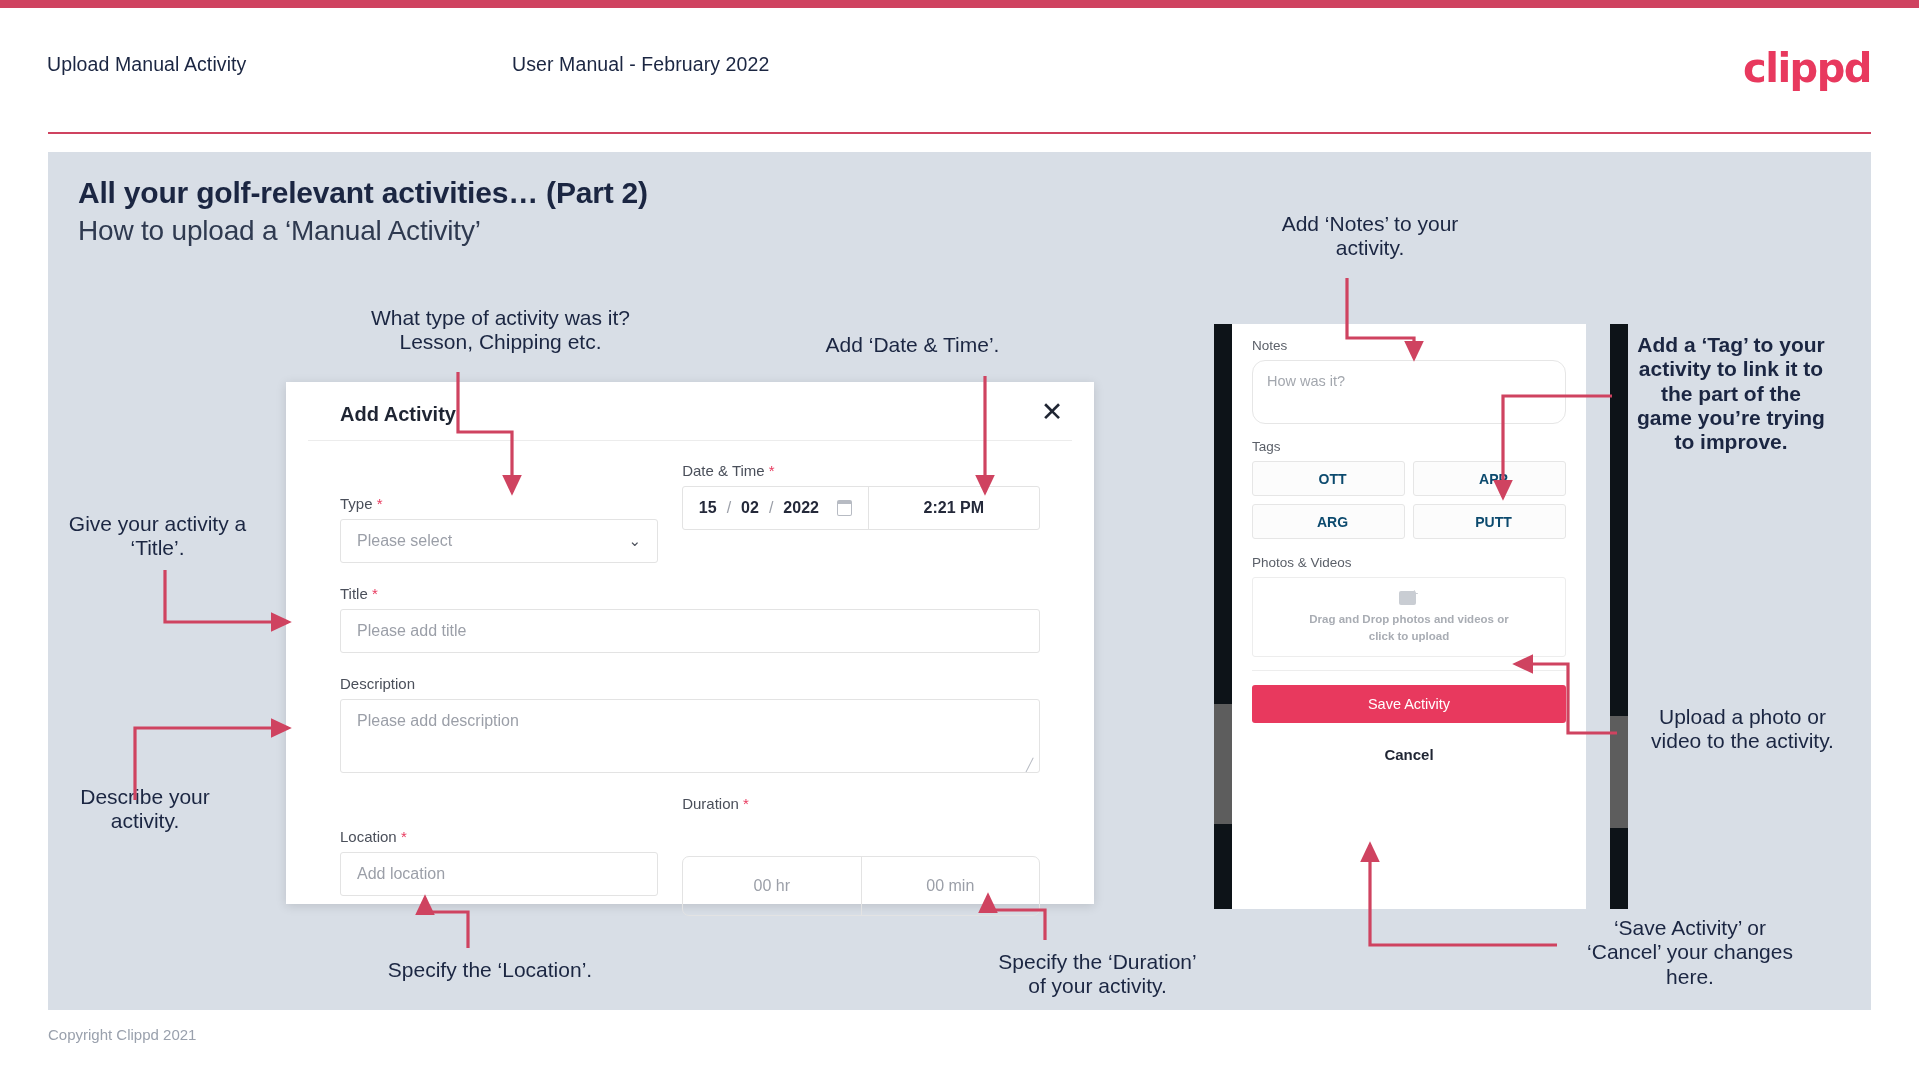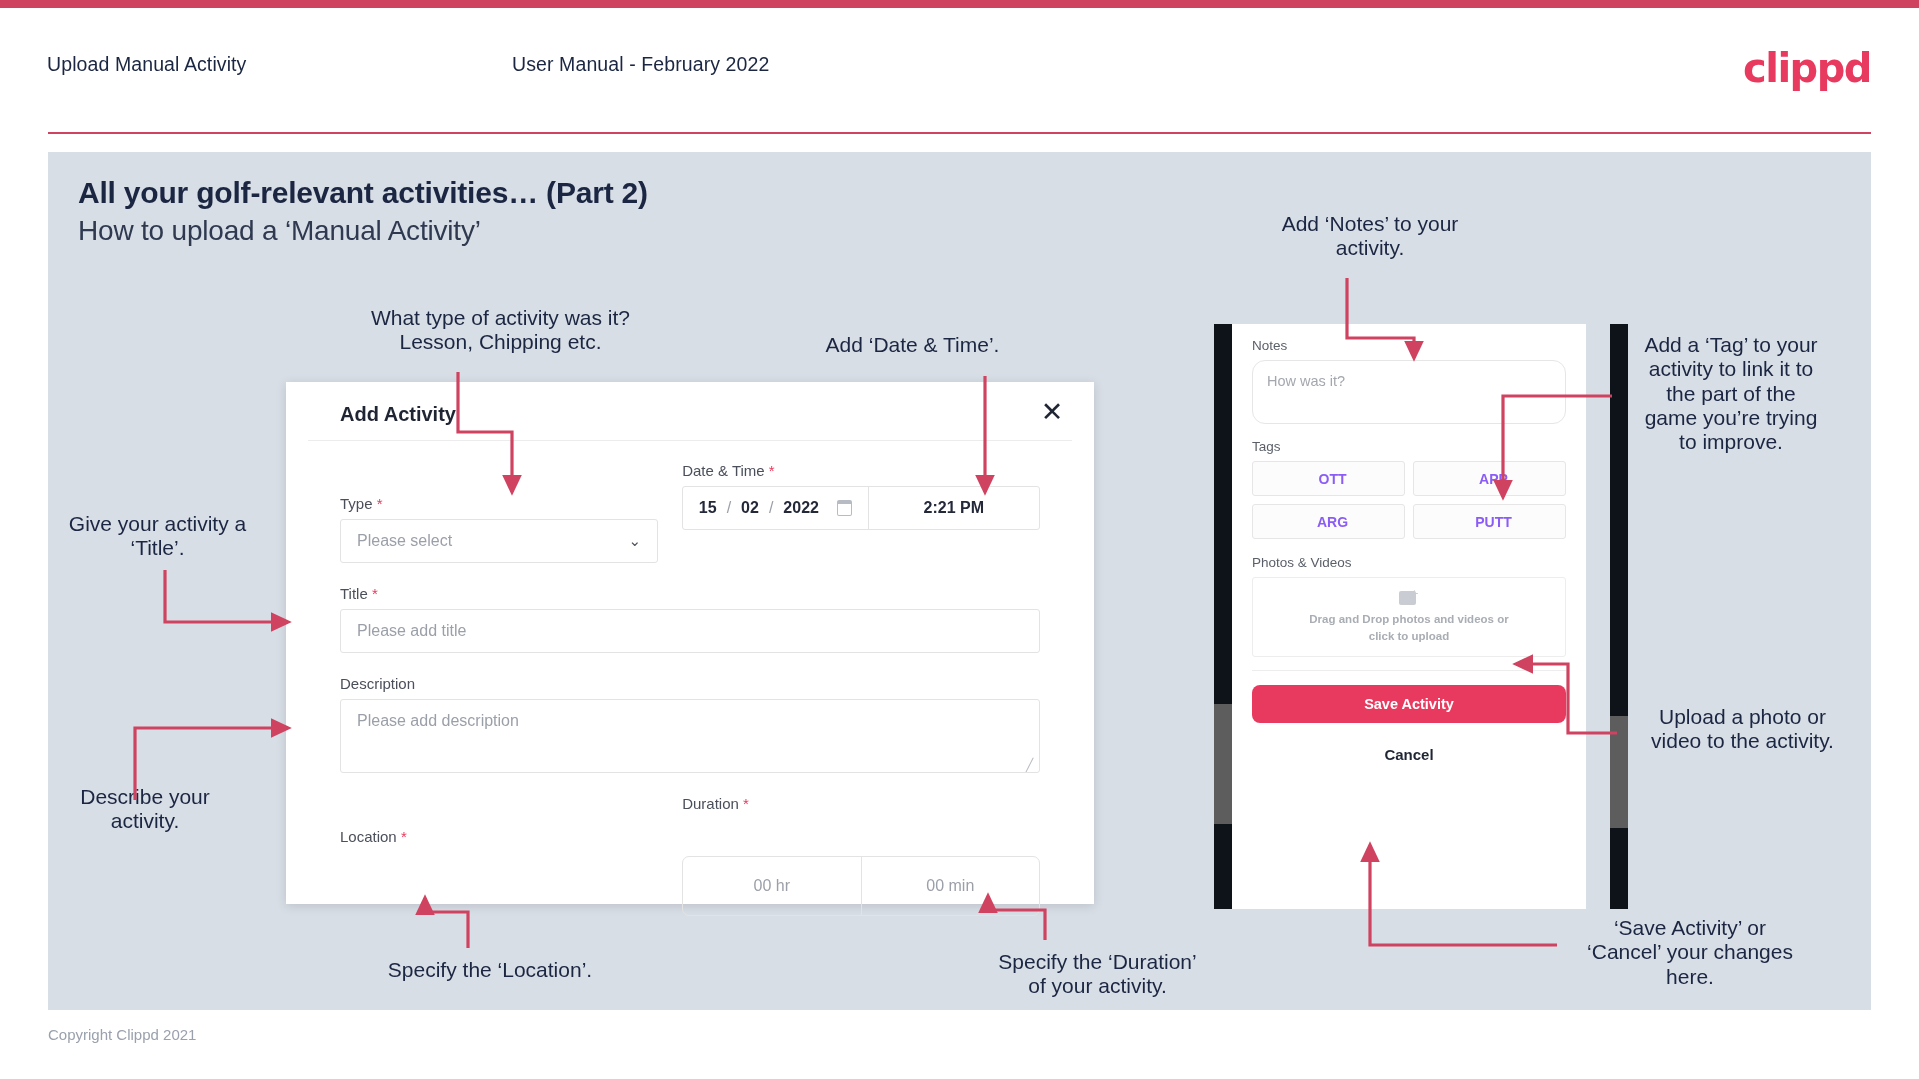--- a/index.html
+++ b/index.html
@@ -327,21 +327,21 @@
   }
   .tag-btn {
     border: 1px solid #e6e6e6;
     border-radius: 3px;
     height: 33px;
     display: flex;
     align-items: center;
     justify-content: center;
     font-size: 14px;
     font-weight: bold;
-    color: #8b5cf6;
+    color: #0c4a6e;
     background: #fcfcfc;
     padding-left: 8px;
   }
   .p-upload {
     border: 1px solid #ededed;
     border-radius: 3px;
     height: 78px;
     display: flex;
     flex-direction: column;
     align-items: center;
@@ -376,27 +376,27 @@
   }
   .p-rule {
     height: 1px;
     background: #ededed;
     margin: 13px 20px 0 20px;
   }
   .save-btn {
     margin: 14px 20px 0 20px;
     height: 38px;
     background: #e8395e;
-    border-radius: 8px;
+    border-radius: 3px;
     display: flex;
     align-items: center;
     justify-content: center;
     color: #fff;
     font-size: 14.5px;
-    font-weight: bold;
+    font-weight: normal;
     cursor: pointer;
   }
   .cancel-btn {
     margin-top: 23px;
     text-align: center;
     font-size: 15px;
     font-weight: bold;
     color: #1f2533;
     cursor: pointer;
   }
@@ -485,20 +485,23 @@
         <span class="textarea-ph">Please add description</span>
         <span class="resize-grip">╱</span>
       </div>
     </div>
 
     <div class="spacer-22"></div>
 
     <div class="row">
       <div class="col-left">
         <div class="fld-label"><span>Location</span> <span class="req">*</span></div>
+        <div class="input-box">
+          <span class="placeholder">Add location</span>
+        </div>
       </div>
       <div class="col-right">
         <div class="fld-label"><span>Duration</span> <span class="req">*</span></div>
         <div class="dur-wrap">
           <div class="dur-cell first">00 hr</div>
           <div class="dur-cell">00 min</div>
         </div>
       </div>
     </div>
   </div>
@@ -539,21 +542,21 @@
     </div>
     <div class="p-rule"></div>
     <div class="save-btn">Save Activity</div>
     <div class="cancel-btn">Cancel</div>
   </div>
 </div>
 
 <div class="anno" style="left:348px; top:306px; width:305px;">What type of activity was it?<br>Lesson, Chipping etc.</div>
 <div class="anno" style="left:800px; top:333px; width:225px;">Add ‘Date &amp; Time’.</div>
 <div class="anno" style="left:1245px; top:212px; width:250px;">Add ‘Notes’ to your<br>activity.</div>
-<div class="anno" style="left:1616px; top:333px; width:230px;">Add a ‘Tag’ to your<br>activity to link it to<br>the part of the<br>game you’re trying<br>to improve.</div>
+<div class="anno" style="left:1616px; top:333px; width:230px;font-weight:bold;">Add a ‘Tag’ to your<br>activity to link it to<br>the part of the<br>game you’re trying<br>to improve.</div>
 <div class="anno" style="left:45px; top:512px; width:225px;">Give your activity a<br>‘Title’.</div>
 <div class="anno" style="left:50px; top:785px; width:190px;">Describe your<br>activity.</div>
 <div class="anno" style="left:360px; top:958px; width:260px;">Specify the ‘Location’.</div>
 <div class="anno" style="left:965px; top:950px; width:265px;">Specify the ‘Duration’<br>of your activity.</div>
 <div class="anno" style="left:1625px; top:705px; width:235px;">Upload a photo or<br>video to the activity.</div>
 <div class="anno" style="left:1565px; top:916px; width:250px;">‘Save Activity’ or<br>‘Cancel’ your changes<br>here.</div>
 
 <svg class="overlay" viewBox="0 0 1919 1079">
   <defs>
     <marker id="ah" markerWidth="7" markerHeight="7" refX="5.4" refY="3.5" orient="auto">

